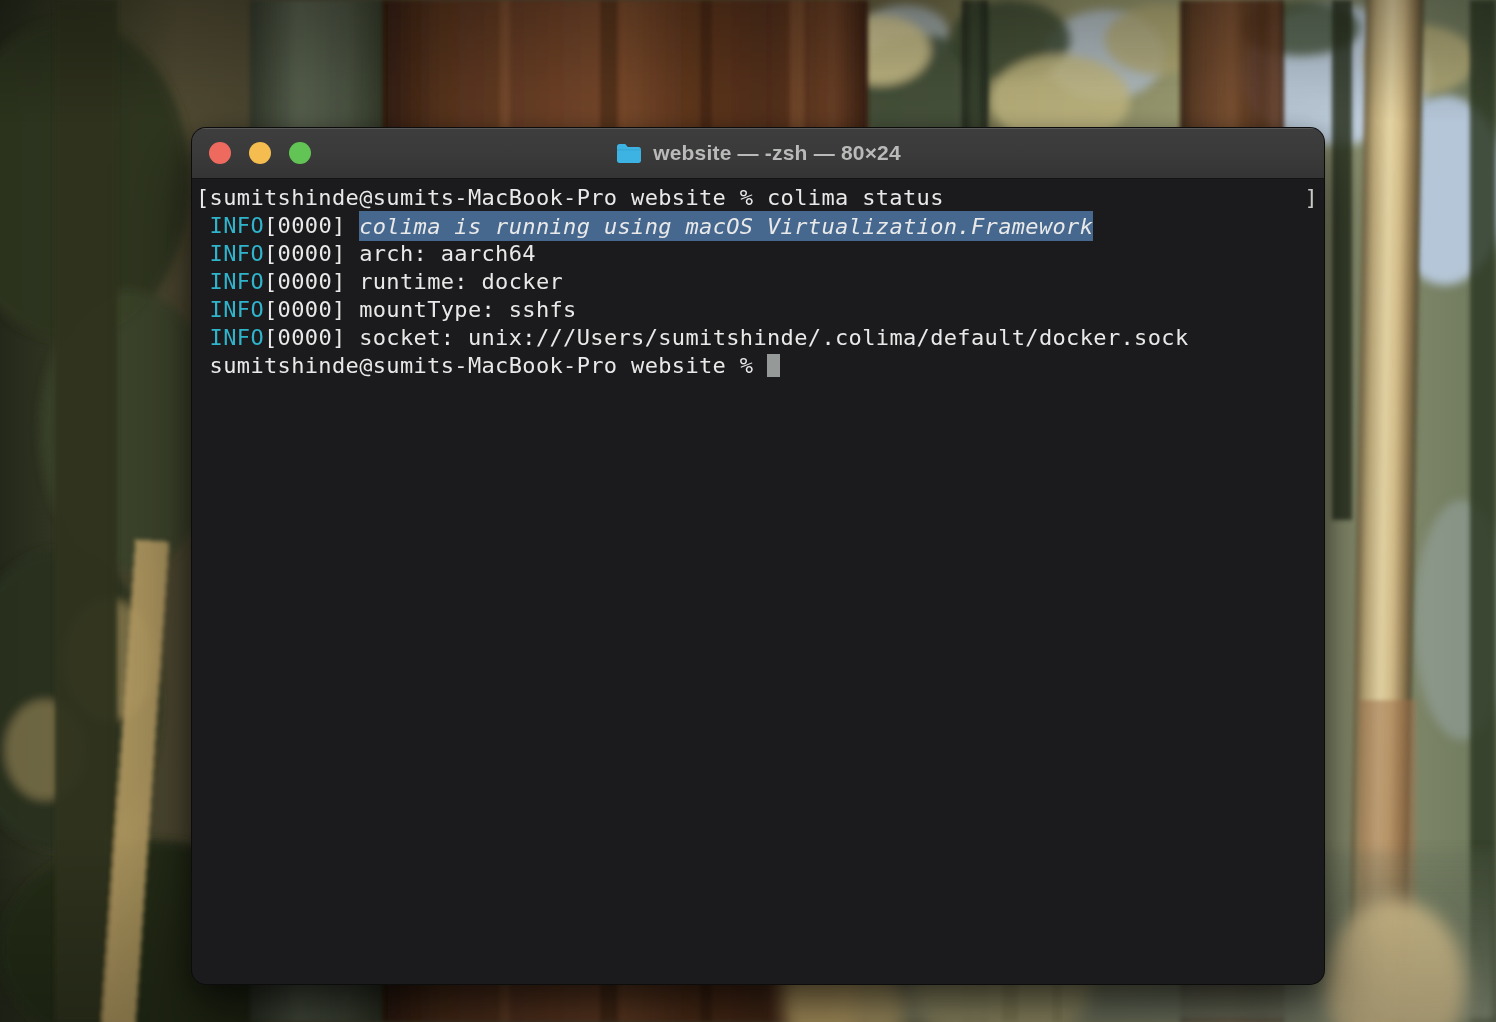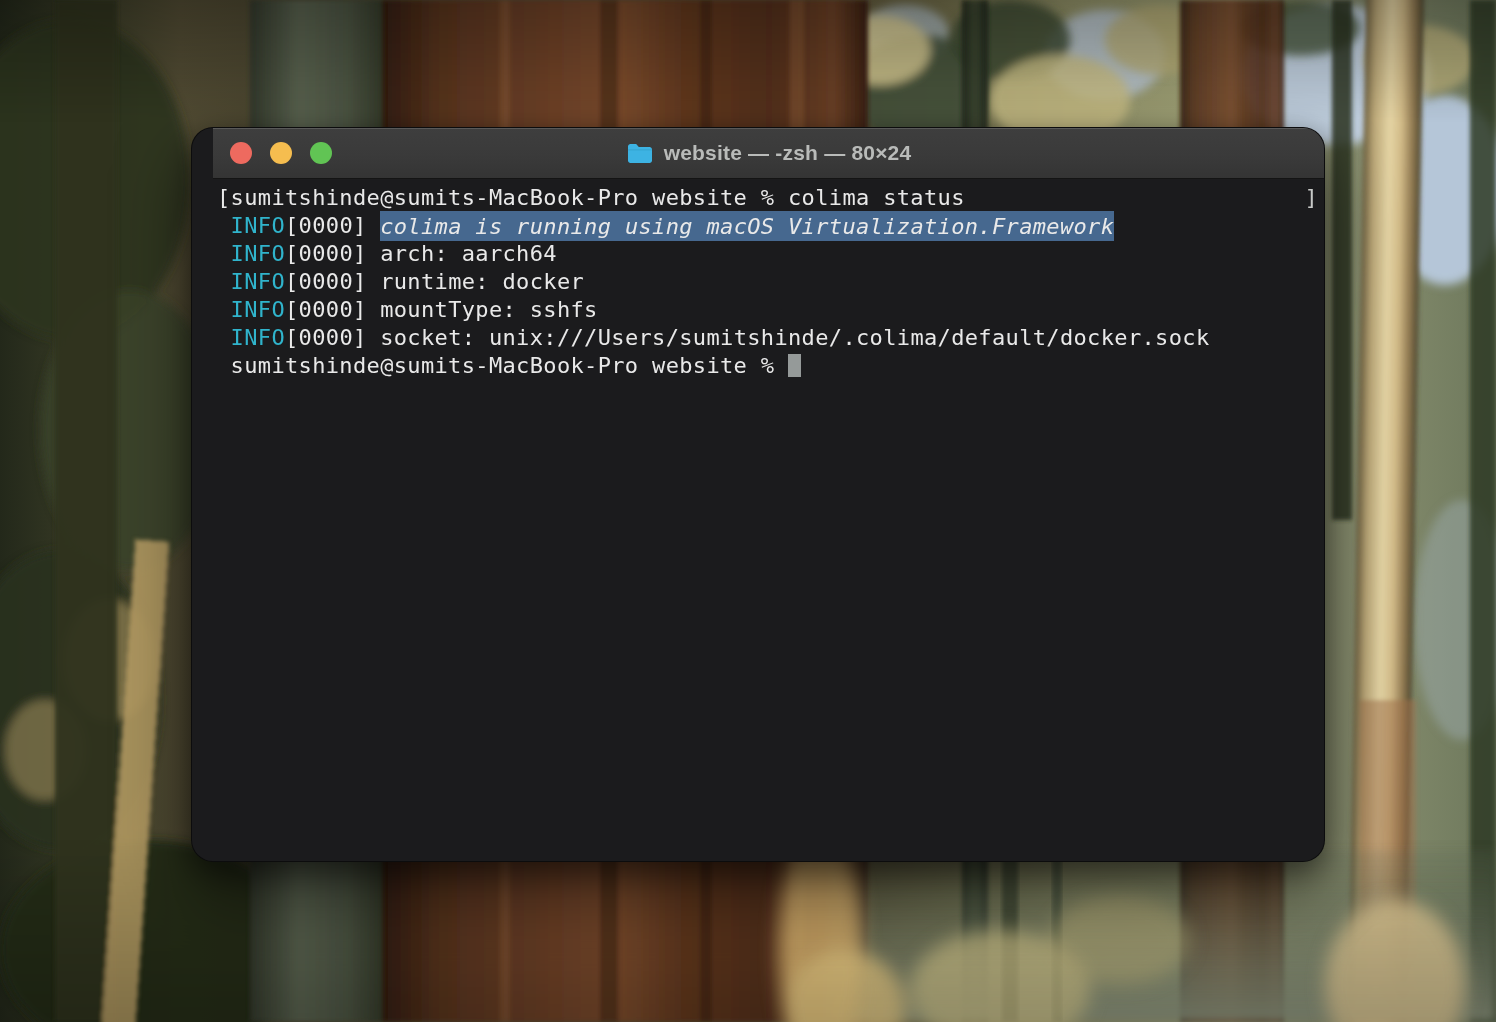--- a/index.html
+++ b/index.html
@@ -15,27 +15,26 @@
     --zoom-green:#61c454;
     --folder-blue:#3db3e3;
   }
   *{margin:0;padding:0;box-sizing:border-box;}
   html,body{width:1496px;height:1022px;overflow:hidden;background:#4a452f;}
   .desktop{position:relative;width:1496px;height:1022px;overflow:hidden;}
   .wallpaper{position:absolute;left:0;top:0;width:1496px;height:1022px;display:block;}
 
   
   .window{
-    position:absolute;left:191px;top:127px;width:1134px;height:735px;
-    border-radius:22px;
+    position:absolute;left:191px;top:127px;width:1134px;height:858px;
+    border-radius:15px;
     background:var(--term-bg);
     border:1px solid rgba(0,0,0,0.55);
     box-shadow:0 30px 70px rgba(0,0,0,0.55), 0 10px 28px rgba(0,0,0,0.4);
     overflow:hidden;
-    padding-left:21px;
   }
   .titlebar{
     position:relative;height:51px;
     background:linear-gradient(#3e3e3e,var(--titlebar-bg) 55%,#343434);
     box-shadow:inset 0 1px 0 rgba(255,255,255,0.14);
     border-bottom:1px solid #141414;
     display:flex;align-items:center;
   }
   .traffic{position:absolute;left:17px;top:0;height:100%;display:flex;align-items:center;gap:18px;}
   .light{width:22px;height:22px;border-radius:50%;display:inline-block;}

